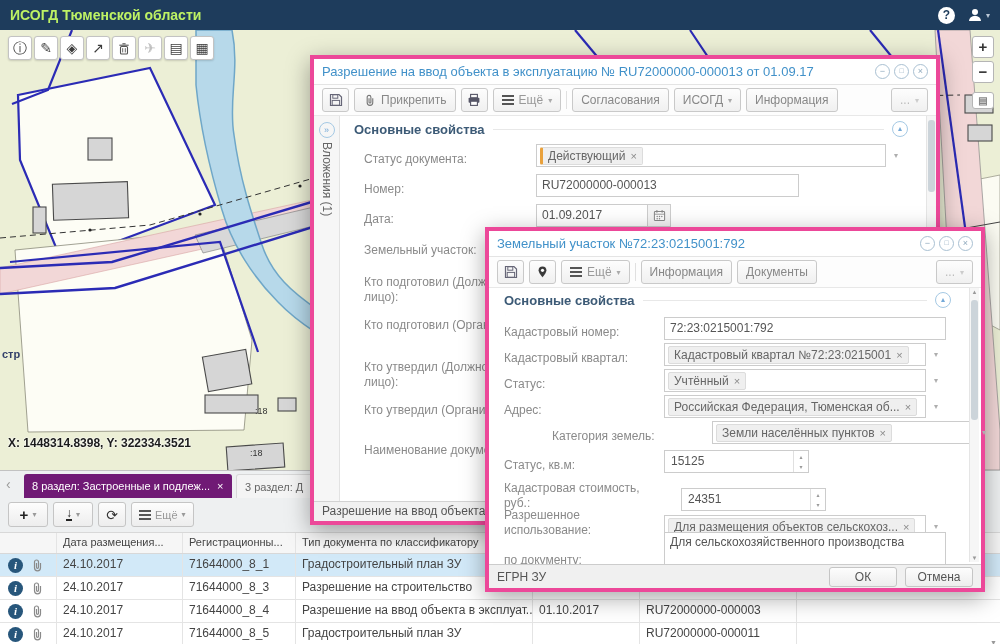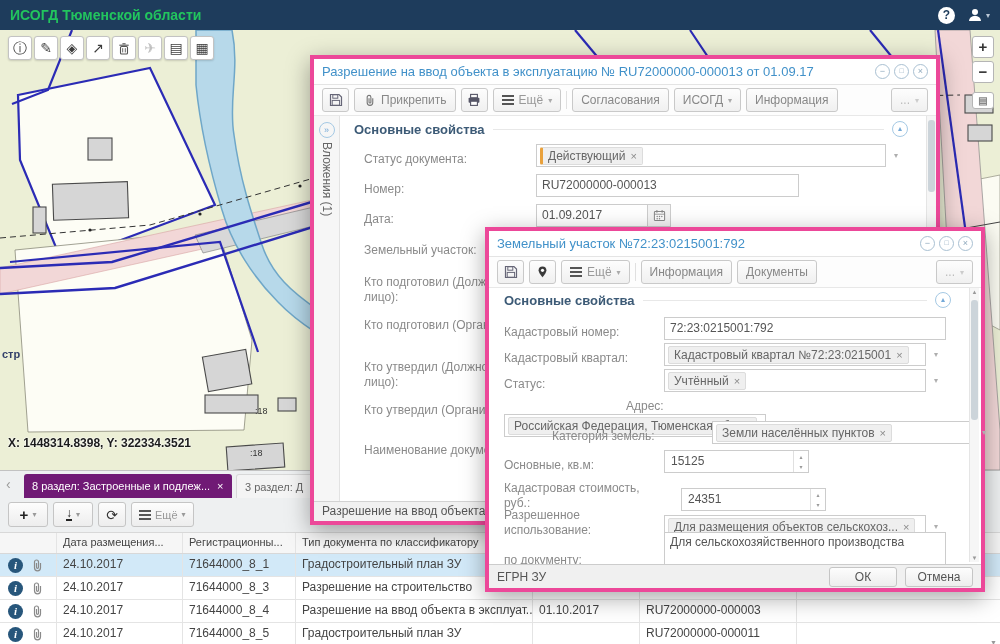--- a/index.html
+++ b/index.html
@@ -2,21 +2,21 @@
 <html><head>
 <meta charset="utf-8">
 <style>
   * { margin:0; padding:0; box-sizing:border-box; }
   html,body { width:1000px; height:644px; }
   body { font-family:"Liberation Sans", sans-serif; position:relative; overflow:hidden; background:#ecefd6; }
   .screen { position:absolute; inset:0; width:1000px; height:644px; overflow:hidden; }
 
   
   .topbar { position:absolute; left:0; top:0; width:1000px; height:30px; background:#1e3c5c; z-index:30; display:flex; align-items:center; padding:0 10px; }
-  .topbar .title { color:#22c55e; font-size:14px; font-weight:bold; flex:1; }
+  .topbar .title { color:#bef264; font-size:14px; font-weight:bold; flex:1; }
   .tb-right { display:flex; align-items:center; gap:12px; }
   .help-circle { width:17px; height:17px; border-radius:50%; background:#fff; color:#1e3c5c; font-size:12px; font-weight:bold; text-align:center; line-height:17px; cursor:pointer; }
   .user-btn { display:flex; align-items:center; gap:3px; cursor:pointer; }
   .chev { color:#b9c7d6; font-size:8px; }
 
   
   svg.map { position:absolute; left:0; top:0; z-index:0; }
   .map-coords { position:absolute; left:8px; top:436px; z-index:5; font-size:12px; font-weight:bold; color:#1b1b1b; text-shadow:0 0 2px #fff,0 0 2px #fff; }
 
   .map-toolbar { position:absolute; left:8px; top:36px; z-index:6; display:flex; gap:2px; }
@@ -497,21 +497,21 @@
         <span class="ddbox">
           <span class="tag">
             <span class="tg">Учтённый</span>
             <span class="tx">×</span>
           </span>
         </span>
         <span class="ddchev">▾</span>
       </span>
     </div>
 
-    <div class="frow" style="left:15px; top:164px;flex-direction:column;">
+    <div class="frow" style="left:15px; top:164px;">
       <span class="flbl" style="width:160px">Адрес:</span>
       <span class="ddwrap" style="width:282px">
         <span class="ddbox">
           <span class="tag">
             <span class="tg">Российская Федерация, Тюменская об...</span>
             <span class="tx">×</span>
           </span>
         </span>
         <span class="ddchev">▾</span>
       </span>
@@ -524,21 +524,21 @@
           <span class="tag">
             <span class="tg">Земли населённых пунктов</span>
             <span class="tx">×</span>
           </span>
         </span>
         <span class="ddchev">▾</span>
       </span>
     </div>
 
     <div class="frow" style="left:15px; top:219px;">
-      <span class="flbl" style="width:160px">Основные, кв.м:</span>
+      <span class="flbl" style="width:160px">Статус, кв.м:</span>
       <span class="spin" style="width:145px">
         <span>15125</span>
         <span class="arrows">
           <span>▴</span>
           <span>▾</span>
         </span>
       </span>
     </div>
 
     <div class="frow" style="left:15px; top:246px;gap:17px;">

